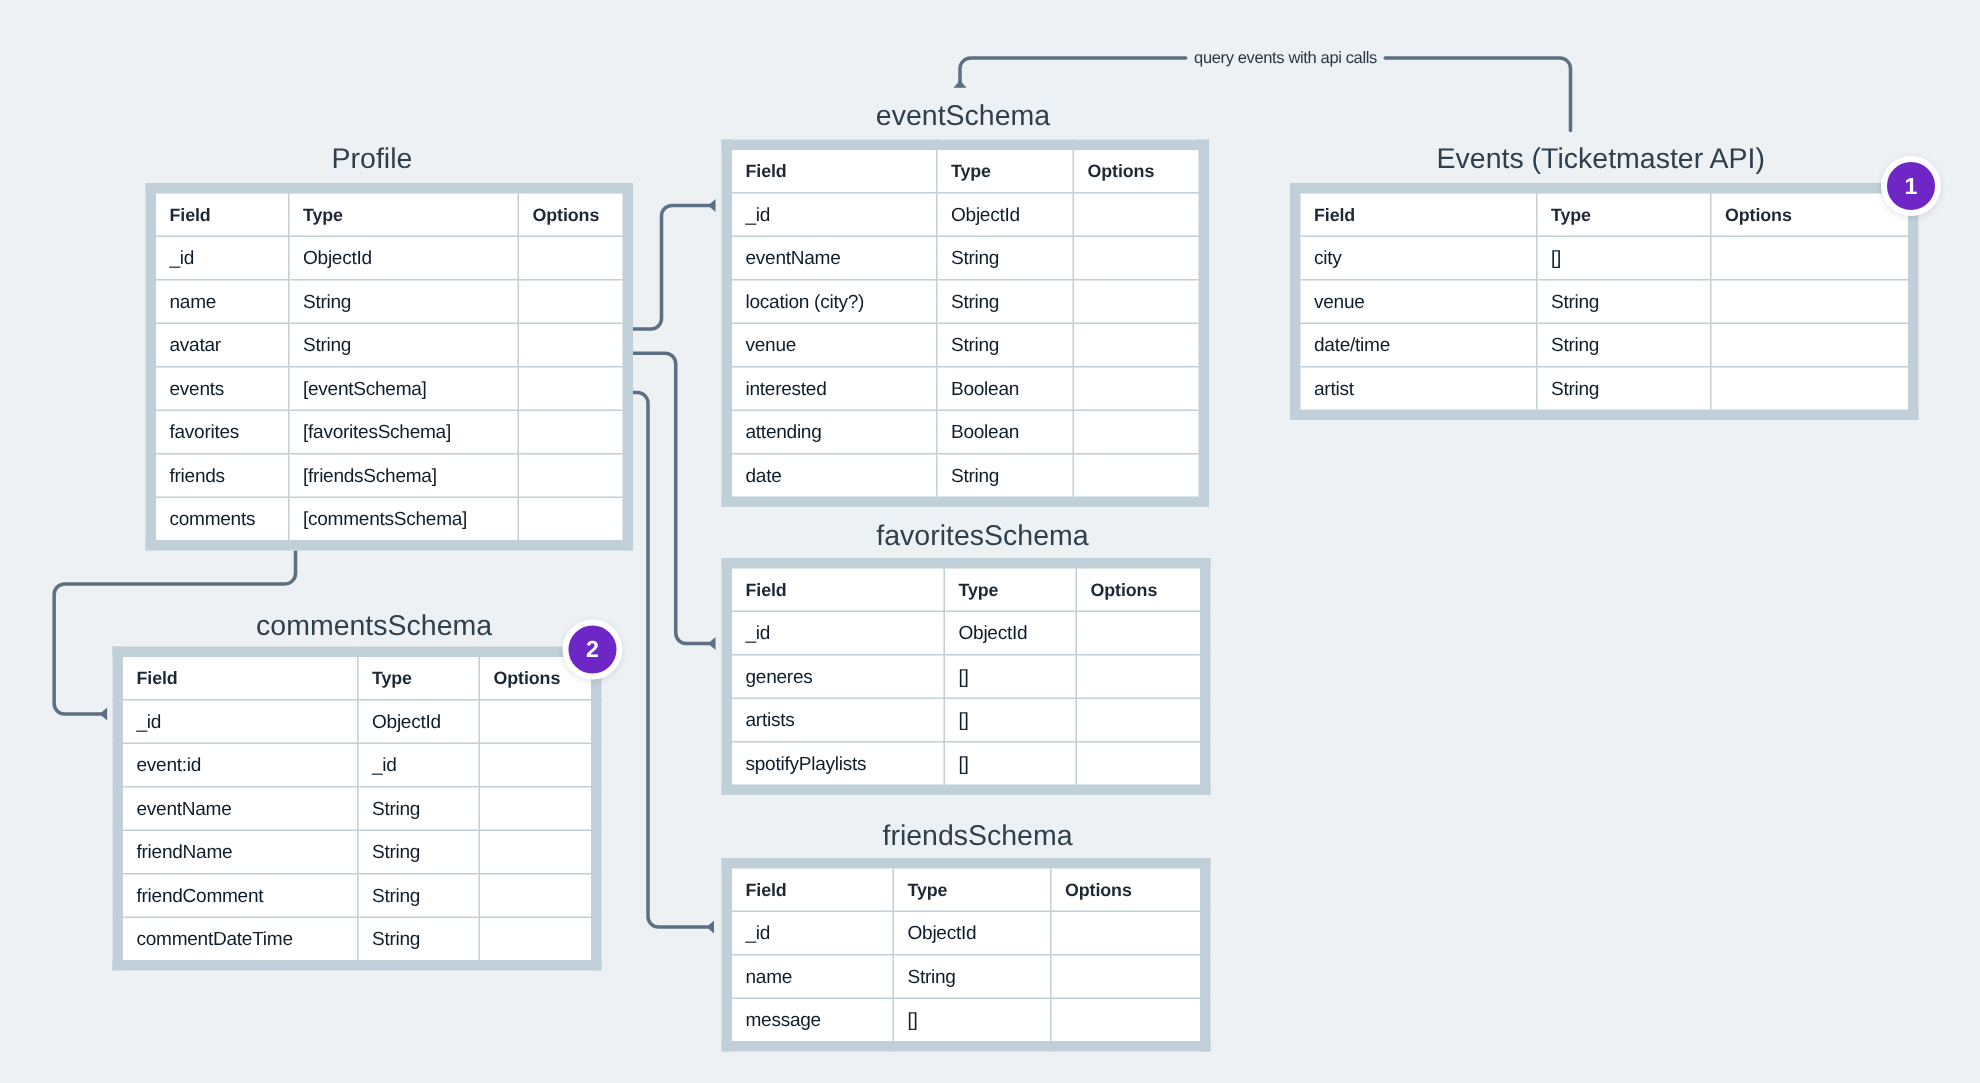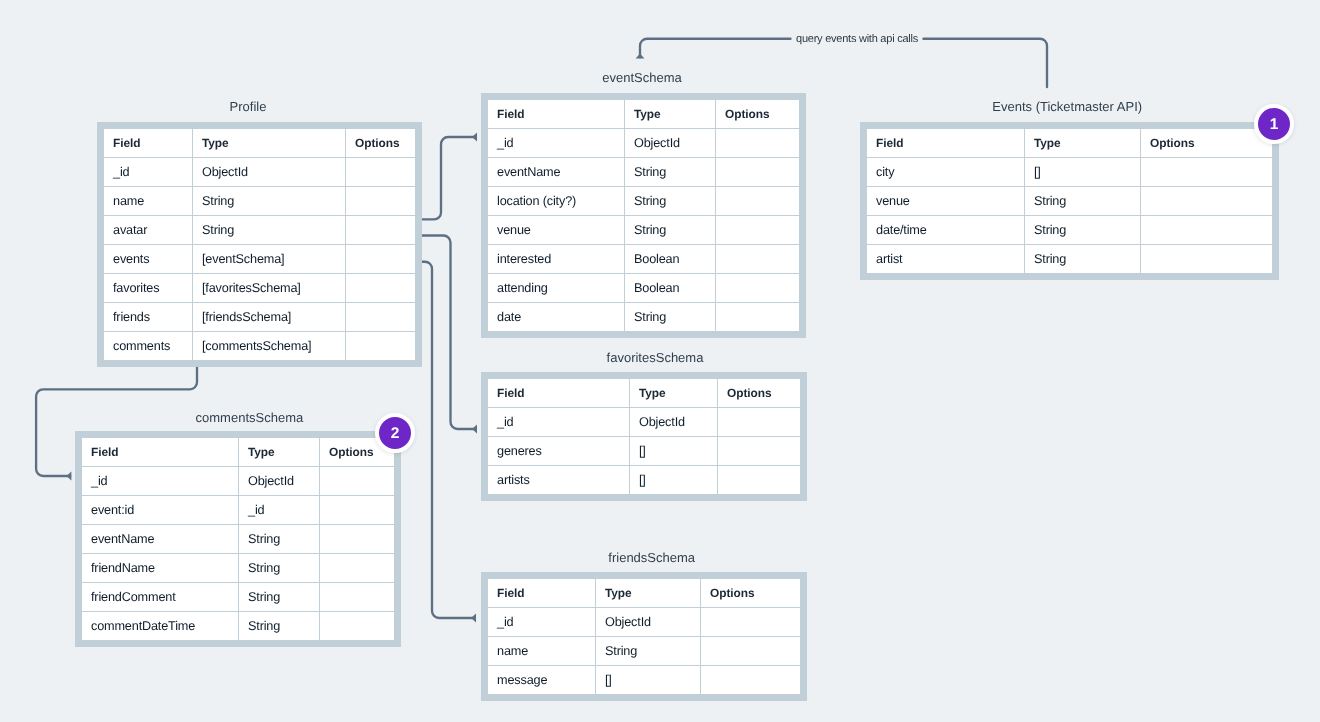--- a/index.html
+++ b/index.html
@@ -1,21 +1,21 @@
 <!DOCTYPE html>
 <html><head>
 <meta charset="utf-8">
 <title>Schema Diagram</title>
 <style>
   html,body{margin:0;padding:0;}
   body{width:1320px;height:722px;background:#eef1f4;overflow:hidden;
        font-family:"Liberation Sans",sans-serif;-webkit-font-smoothing:antialiased;text-rendering:geometricPrecision;}
   #board{position:relative;width:1320px;height:722px;background:#eef1f4;}
   .node{position:absolute;}
-  .node-title{position:absolute;text-align:center;color:#303f4c;font-size:13px;
+  .node-title{position:absolute;text-align:center;color:#303f4c;font-size:19px;
               font-weight:400;line-height:20px;white-space:nowrap;}
   table.sch{border-collapse:collapse;background:#ffffff;table-layout:fixed;
             border:7px solid #3b82f6;}
   table.sch td{border:1px solid #c1cfd8;height:28px;padding:0 9px;
                font-size:12.7px;letter-spacing:-0.17px;color:#0f1d2a;
                vertical-align:middle;white-space:nowrap;overflow:hidden;
                line-height:1.1;}
   table.sch td>span{display:inline-block;position:relative;top:1px;}
   table.sch tr.hdr td{font-weight:700;font-size:11.9px;letter-spacing:-0.06px;
                       color:#1c2834;}
@@ -260,20 +260,25 @@
             <tr>
     <td><span>generes</span></td>
     <td><span>[]</span></td>
     <td><span></span></td>
   </tr>
             <tr>
     <td><span>artists</span></td>
     <td><span>[]</span></td>
     <td><span></span></td>
   </tr>
+            <tr>
+    <td><span>spotifyPlaylists</span></td>
+    <td><span>[]</span></td>
+    <td><span></span></td>
+  </tr>
           </tbody>
     </table>
   </div>
       <div class="node" style="left: 481px; top: 572px;">
     <div class="node-title" style="left: 11.2px; width: 319px; top: -24.5px;">friendsSchema</div>
     <table class="sch" style="width: 319px;">
       <colgroup>
             <col style="width: 111px;">
             <col style="width: 105px;">
             <col style="width: 103px;">

